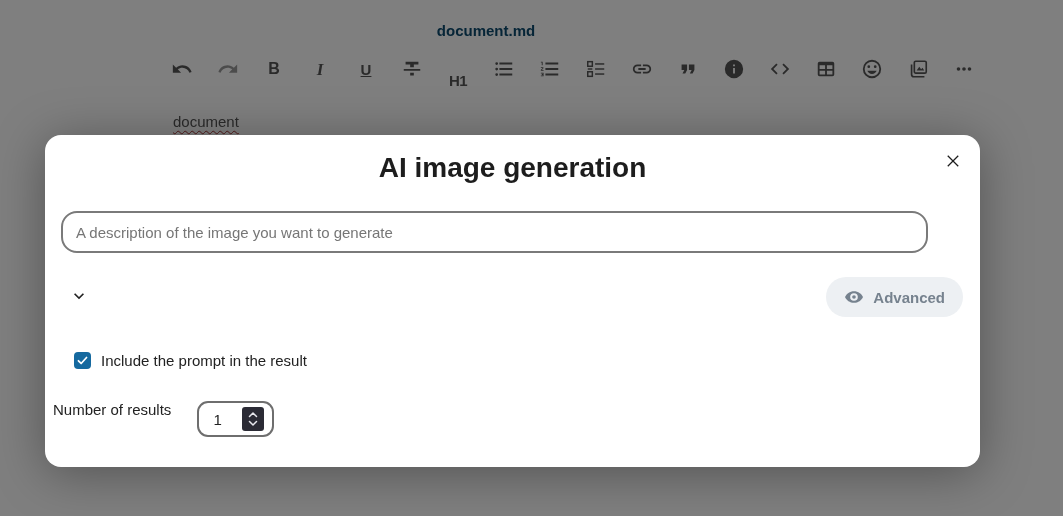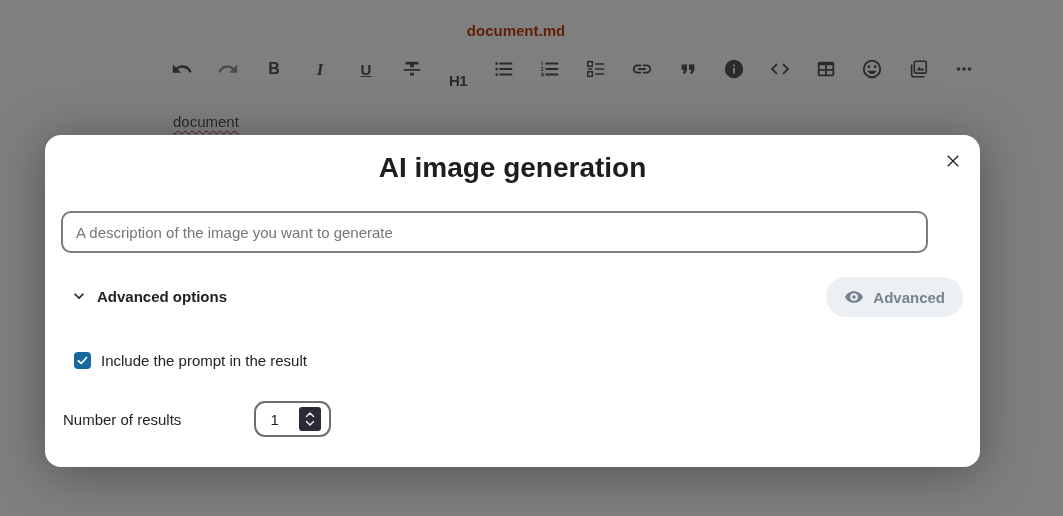--- a/index.html
+++ b/index.html
@@ -2,22 +2,22 @@
 <html><head>
 <meta charset="utf-8">
 <style>
   * { margin:0; padding:0; box-sizing:border-box; }
   html,body { width:1063px; height:516px; overflow:hidden; }
   body { font-family:"Liberation Sans", sans-serif; background:#fff; }
   .screen { position:relative; width:1063px; height:516px; background:#fff; overflow:hidden; }
 
   
   .editor { position:absolute; inset:0; background:#fff; }
-  .doc-title { position:absolute; top:22px; left:516px; transform:translateX(-50%);
-               font-size:15px; font-weight:700; color:#c2410c; }
+  .doc-title { position:absolute; top:22px; left:486px; transform:translateX(-50%);
+               font-size:15px; font-weight:700; color:#0c4a6e; }
   .toolbar { position:absolute; top:52px; left:165px; display:flex; gap:12px; }
   .tb-btn { width:34px; height:34px; border:none; background:transparent; color:#555;
             display:flex; align-items:center; justify-content:center; border-radius:8px; cursor:pointer; }
   .tb-btn.disabled { color:#999; }
   .tb-btn svg { width:22px; height:22px; display:block; }
   .tb-txt { font-weight:700; font-size:16px; line-height:1; color:inherit; }
   .tb-txt.italic { font-family:"Liberation Serif", serif; font-style:italic; font-size:17px; }
   .tb-txt.underline { text-decoration:underline; font-size:15px; }
   .tb-txt.h1 { font-size:15px; letter-spacing:-0.5px;margin-top:22px; }
   .doc-text { position:absolute; top:113px; left:173px; font-size:15px; color:#555;
@@ -30,41 +30,41 @@
   .modal { position:absolute; left:45px; top:135px; width:935px; height:332px;
            background:#fff; border-radius:16px; box-shadow:0 6px 50px rgba(0,0,0,0.35); }
   .modal-title { position:absolute; top:17px; left:0; right:0; text-align:center;
                  font-size:28px; font-weight:700; color:#1d1d1d; }
   .modal-close { position:absolute; top:9px; right:10px; width:34px; height:34px;
                  border:none; background:transparent; color:#1d1d1d; border-radius:17px;
                  display:flex; align-items:center; justify-content:center; cursor:pointer; }
   .modal-close svg { width:18px; height:18px; }
 
   .prompt-input { position:absolute; left:16px; top:76px; width:867px; height:42px;
-                  border:2px solid #7a7a7a; border-radius:10px; padding:0 13px;
+                  border:2px solid #7a7a7a; border-radius:16px; padding:0 13px;
                   font-family:"Liberation Sans", sans-serif; font-size:15px; color:#222; background:#fff; }
   .prompt-input::placeholder { color:#767676; opacity:1; }
 
   .advanced { position:absolute; left:24px; top:144px; height:34px; display:flex; align-items:center; gap:8px;
               border:none; background:transparent; cursor:pointer; color:#222; }
   .advanced svg { width:20px; height:20px; color:#222; }
   .advanced span { font-size:15px; font-weight:700; color:#222; }
 
   .preview-btn { position:absolute; right:17px; top:142px; height:40px; padding:0 18px;
                  display:flex; align-items:center; gap:9px; border:none; border-radius:20px;
                  background:#edf0f3; color:#76828e; font-size:15px; font-weight:700; cursor:default; }
   .preview-btn svg { width:20px; height:20px; display:block; }
 
   .include-row { position:absolute; left:29px; top:217px; display:flex; align-items:center; gap:10px; }
   .checkbox { width:17px; height:17px; border-radius:4px; background:#15699f;
               display:flex; align-items:center; justify-content:center; cursor:pointer; flex:0 0 auto; }
   .checkbox svg { width:13px; height:13px; }
   .include-row label { font-size:15px; color:#222; cursor:pointer; }
 
-  .results-row { position:absolute; left:18px; top:266px; display:flex; align-items:center;gap:47px; }
+  .results-row { position:absolute; left:8px; top:266px; display:flex; align-items:flex-start; }
   .results-row .rlabel { font-size:15px; color:#222; }
   .number-box { margin-left:26px; width:77px; height:36px; border:2px solid #6e6e6e; border-radius:11px;
                 display:flex; align-items:center; padding-left:14px; background:#fff; cursor:text; }
   .num-value { font-size:15px; color:#222; }
   .spinner { margin-left:auto; margin-right:8px; width:22px; height:24px; background:#2b2b35;
              border-radius:3px; display:flex; align-items:center; justify-content:center; cursor:pointer; }
   .spinner svg { width:10px; height:16px; display:block; }
 </style>
 </head>
 <body>
@@ -180,21 +180,20 @@
           <line x1="19" y1="5" x2="5" y2="19"></line>
         </svg>
     </button>
 
     <input class="prompt-input" type="text" placeholder="A description of the image you want to generate" style="">
 
     <button class="advanced">
       <svg viewBox="0 0 24 24" fill="currentColor">
           <path d="M7.41,8.58L12,13.17L16.59,8.58L18,10L12,16L6,10L7.41,8.58Z"></path>
         </svg>
-      <span>Advanced options</span>
     </button>
 
     <button class="preview-btn">
       <svg viewBox="0 0 24 24">
           <path d="M12,5 C7,5 2.9,8.1 1.2,12 C2.9,15.9 7,19 12,19 C17,19 21.1,15.9 22.8,12 C21.1,8.1 17,5 12,5 Z" fill="currentColor"></path>
           <circle cx="12" cy="12" r="4.6" fill="#edf0f3"></circle>
           <circle cx="12" cy="12" r="2.2" fill="currentColor"></circle>
         </svg>
       <span>Advanced</span>
     </button>

